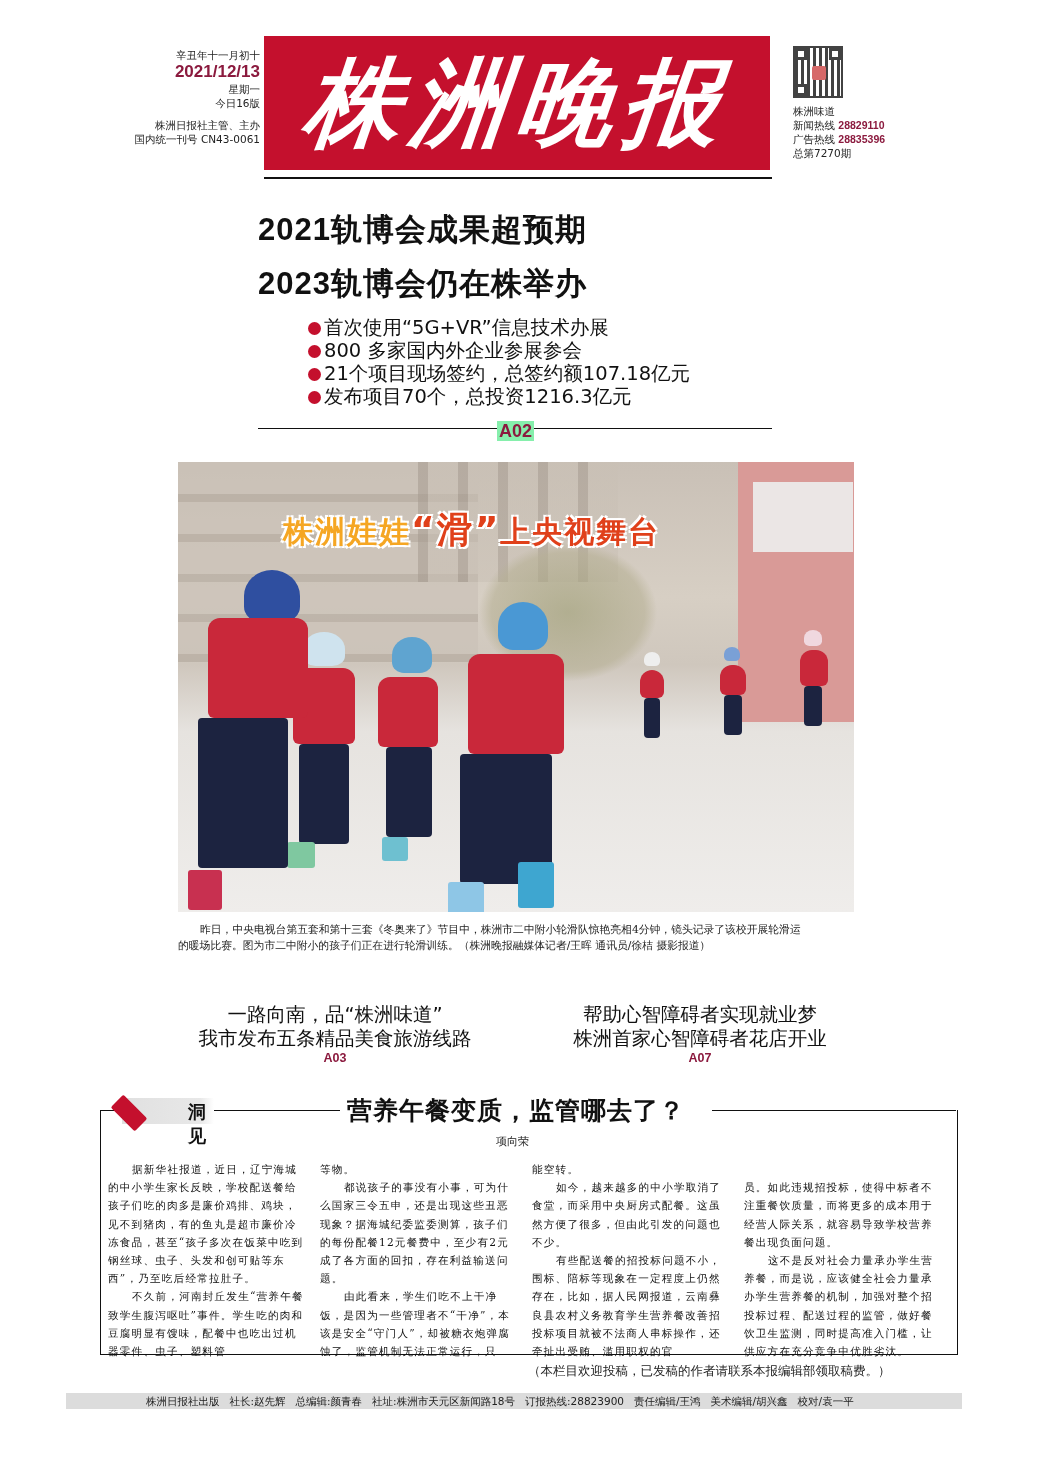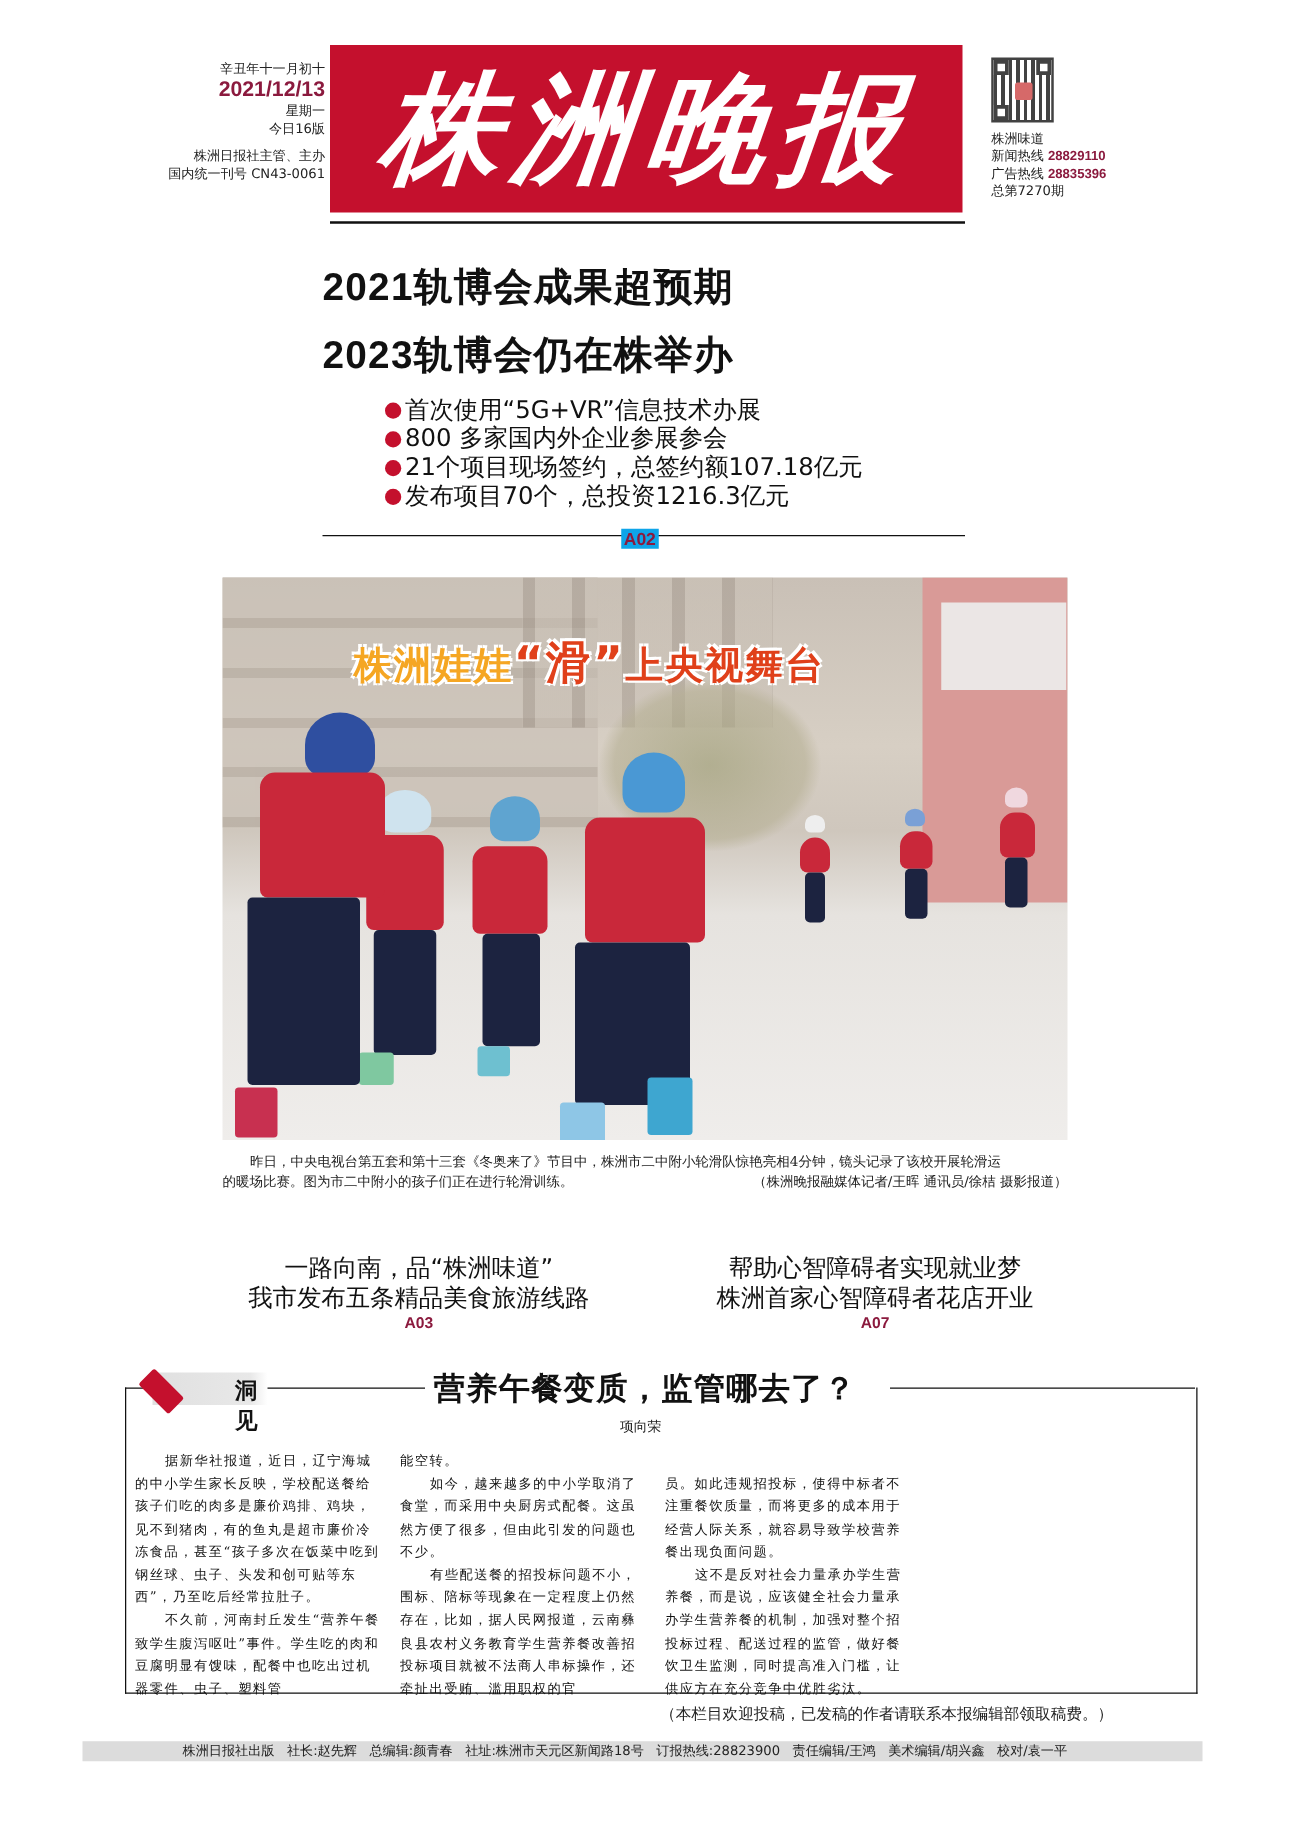--- a/index.html
+++ b/index.html
@@ -16,21 +16,21 @@
      repeating-linear-gradient(90deg,#222 0 3px,#fff 3px 6px),#fff;opacity:.85;border:2px solid #222;box-sizing:border-box;}
   .qr .c{position:absolute;width:12px;height:12px;border:3px solid #222;background:#fff;box-sizing:border-box;}
   .qr .seal{position:absolute;left:17px;top:18px;width:14px;height:14px;background:#d05050;border-radius:2px;}
   .right-info{left:793px;top:104px;font-size:10.5px;line-height:14px;color:#222;}
   .right-info .num{color:#8b1a3e;font-weight:bold;font-family:"Liberation Sans",sans-serif;}
   
   .headline{left:258px;top:203px;font-family:"Liberation Sans","DejaVu Sans",sans-serif;font-weight:bold;font-size:31px;line-height:54px;color:#111;letter-spacing:1px;}
   .bullets{left:308px;top:316px;font-size:19.5px;line-height:23px;color:#111;}
   .bullets .dot{display:inline-block;width:13px;height:13px;border-radius:50%;background:#c4102d;margin-right:3px;vertical-align:-1px;}
   .rule-a02{left:258px;top:428px;width:514px;height:1px;background:#111;}
-  .page-ref{font-family:"Liberation Sans",sans-serif;font-weight:bold;color:#8b1a3e;font-size:14px;background:#0ea5e9;padding:0 2px;margin-top:15px;}
+  .page-ref{font-family:"Liberation Sans",sans-serif;font-weight:bold;color:#8b1a3e;font-size:18px;background:#86efac;padding:0 2px;margin-top:15px;}
   
   .photo{left:178px;top:462px;width:676px;height:450px;overflow:hidden;background:linear-gradient(180deg,#c9c0b6 0%,#d7cfc4 30%,#cfc7bd 45%,#e6e3df 60%,#efedeb 100%);}
   .bld1{left:0;top:0;width:300px;height:200px;background:repeating-linear-gradient(0deg,#b5aba0 0 8px,#cbc2b8 8px 40px),#c4b9ad;opacity:.7;}
   .bld2{left:240px;top:0;width:200px;height:120px;background:repeating-linear-gradient(90deg,#a59a8f 0 10px,#c9c0b5 10px 40px);opacity:.55;}
   .bld3{left:560px;top:0;width:116px;height:260px;background:#d99a97;}
   .bld3b{left:575px;top:20px;width:100px;height:70px;background:#ebe6e5;}
   .tree{left:300px;top:80px;width:180px;height:140px;background:radial-gradient(ellipse at center,#9a9a70 0%,#b6b094 60%,transparent 70%);opacity:.6;}
   .photo-title{left:105px;top:44px;font-family:"DejaVu Sans",sans-serif;font-weight:bold;font-size:30px;color:#f5a623;text-shadow:2px 2px 0 #fff,-2px -2px 0 #fff,2px -2px 0 #fff,-2px 2px 0 #fff;letter-spacing:2px;}
   .photo-title .q{color:#e0401a;font-size:36px;}
   .photo-title .r{color:#e0401a;}
@@ -164,21 +164,21 @@
     <div class="skate" style="left:70px;top:260px;width:36px;height:46px;background:#3ea6d0;"></div>
   </div>
 
   <div class="abs photo-title">
     <span>株洲娃娃</span><span class="q">“滑”</span><span class="r">上央视舞台</span>
   </div>
 </div>
 
 <div class="abs caption">
   <p>昨日，中央电视台第五套和第十三套《冬奥来了》节目中，株洲市二中附小轮滑队惊艳亮相4分钟，镜头记录了该校开展轮滑运</p>
-  <div style="display:flex;justify-content:space-between;">
+  <div style="display:flex;">
     <span>的暖场比赛。图为市二中附小的孩子们正在进行轮滑训练。</span>
     <span class="credit">（株洲晚报融媒体记者/王晖  通讯员/徐桔  摄影报道）</span>
   </div>
 </div>
 
 <div class="abs teaser" style="left:170px;top:1003px;width:330px;">
   <div>一路向南，品“株洲味道”</div>
   <div>我市发布五条精品美食旅游线路</div>
   <span class="ref">A03</span>
 </div>
@@ -198,20 +198,25 @@
 </div>
 <div class="abs op-title">营养午餐变质，监管哪去了？</div>
 <div class="abs op-author">项向荣</div>
 
 <div class="abs op-cols">
   <div class="op-col">
     <p class="i">据新华社报道，近日，辽宁海城的中小学生家长反映，学校配送餐给孩子们吃的肉多是廉价鸡排、鸡块，见不到猪肉，有的鱼丸是超市廉价冷冻食品，甚至“孩子多次在饭菜中吃到钢丝球、虫子、头发和创可贴等东西”，乃至吃后经常拉肚子。</p>
     <p class="i">不久前，河南封丘发生“营养午餐致学生腹泻呕吐”事件。学生吃的肉和豆腐明显有馊味，配餐中也吃出过机器零件、虫子、塑料管</p>
   </div>
   <div class="op-col">
+    <p>等物。</p>
+    <p class="i">都说孩子的事没有小事，可为什么国家三令五申，还是出现这些丑恶现象？据海城纪委监委测算，孩子们的每份配餐12元餐费中，至少有2元成了各方面的回扣，存在利益输送问题。</p>
+    <p class="i">由此看来，学生们吃不上干净饭，是因为一些管理者不“干净”，本该是安全“守门人”，却被糖衣炮弹腐蚀了，监管机制无法正常运行，只</p>
+  </div>
+  <div class="op-col">
     <p>能空转。</p>
     <p class="i">如今，越来越多的中小学取消了食堂，而采用中央厨房式配餐。这虽然方便了很多，但由此引发的问题也不少。</p>
     <p class="i">有些配送餐的招投标问题不小，围标、陪标等现象在一定程度上仍然存在，比如，据人民网报道，云南彝良县农村义务教育学生营养餐改善招投标项目就被不法商人串标操作，还牵扯出受贿、滥用职权的官</p>
   </div>
   <div class="op-col">
     <p>员。如此违规招投标，使得中标者不注重餐饮质量，而将更多的成本用于经营人际关系，就容易导致学校营养餐出现负面问题。</p>
     <p class="i">这不是反对社会力量承办学生营养餐，而是说，应该健全社会力量承办学生营养餐的机制，加强对整个招投标过程、配送过程的监管，做好餐饮卫生监测，同时提高准入门槛，让供应方在充分竞争中优胜劣汰。</p>
   </div>
 </div>
 

